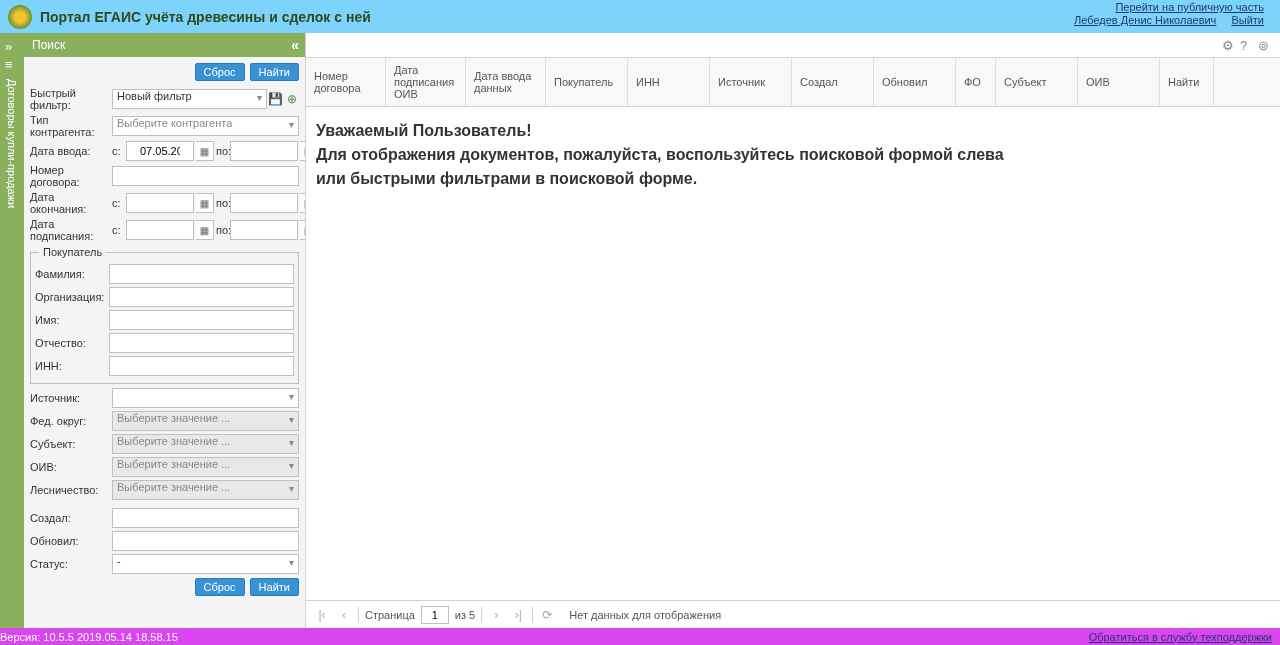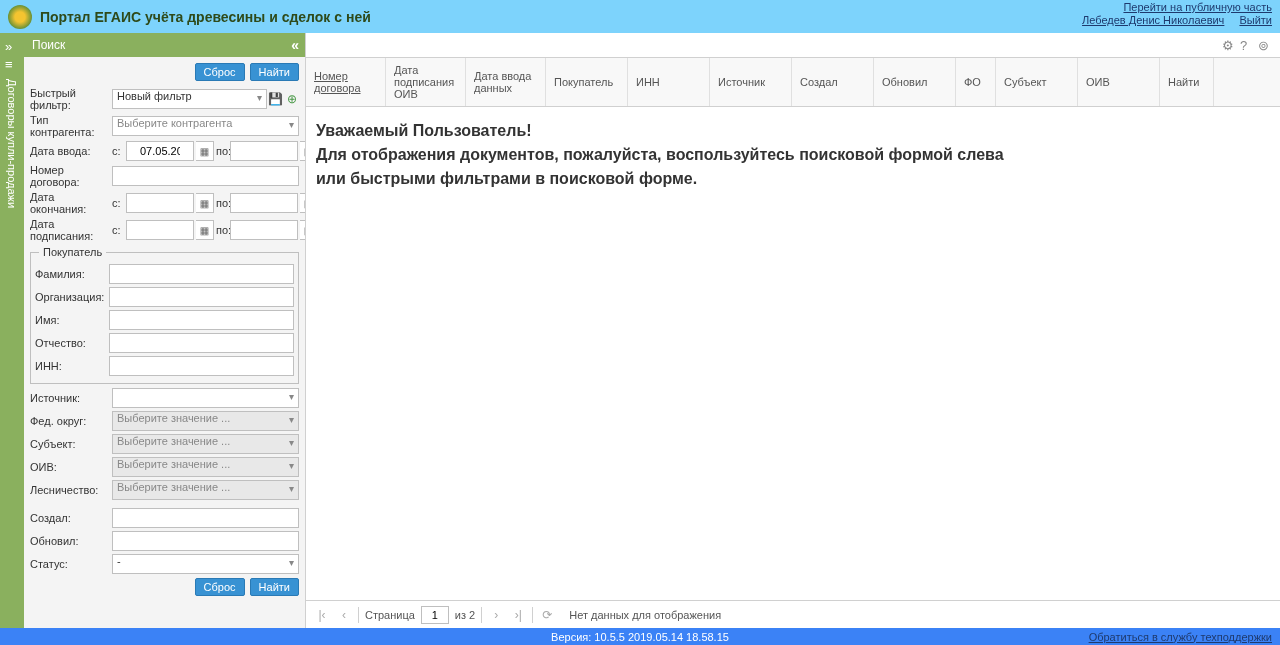--- a/index.html
+++ b/index.html
@@ -2,21 +2,21 @@
 <html><head>
 <meta charset="utf-8">
 <style>
 * { box-sizing: border-box; margin: 0; padding: 0; }
 body { font-family: Arial, sans-serif; font-size: 11px; color: #333; background: #fff; width: 1280px; height: 645px; overflow: hidden; }
 .header { background: #7dd3fc; height: 33px; display: flex; align-items: center; padding: 0 8px; position: relative; }
 .logo { width: 24px; height: 24px; background: radial-gradient(circle, #f4c430 30%, #6a9136 70%); border-radius: 50%; margin-right: 8px; }
 .header-title { font-size: 14px; font-weight: bold; color: #2e4a1a; }
 .header-right { position: absolute; right: 8px; top: 0; text-align: right; font-size: 11px; }
 .header-right a { color: #1e3a6e; text-decoration: underline; display: inline-block; margin-left: 12px; }
-.header-right .row { margin: 1px 0; text-align: right; }
+.header-right .row { margin: 1px 8px; text-align: right; }
 .main { display: flex; height: 595px; }
 .vtab { width: 24px; background: #8ab05e; display: flex; flex-direction: column; align-items: center; padding-top: 6px; }
 .vtab-icon { width: 14px; height: 14px; color: #fff; font-size: 13px; margin-bottom: 4px; }
 .vtab-text { writing-mode: vertical-rl; color: #fff; font-size: 11px; padding: 4px 0; }
 .sidebar { width: 282px; background: #f4f4f4; border-right: 1px solid #d0d0d0; display: flex; flex-direction: column; }
 .sidebar-head { background: #8ab05e; color: #fff; height: 24px; display: flex; align-items: center; padding: 0 8px; font-size: 12px; position: relative; }
 .sidebar-collapse { position: absolute; right: 6px; color: #fff; font-size: 14px; font-weight: bold; }
 .sidebar-body { padding: 6px 6px 6px 6px; flex: 1; overflow: auto; }
 .btn-row { text-align: right; margin-bottom: 6px; }
 .btn { background: #3892d3; color: #fff; border: 1px solid #2a7ab5; padding: 2px 8px; font-size: 11px; cursor: pointer; border-radius: 2px; margin-left: 2px; }
@@ -42,21 +42,21 @@
 .tool-icon { width: 14px; height: 14px; color: #888; font-size: 13px; }
 .table-head { display: flex; border-top: 1px solid #d0d0d0; border-bottom: 1px solid #d0d0d0; background: #f8f8f8; }
 .th { padding: 6px 8px; font-size: 11px; color: #555; border-right: 1px solid #e0e0e0; display: flex; align-items: center; }
 .content-body { flex: 1; padding: 12px 10px; }
 .msg { font-size: 16px; color: #333; line-height: 1.5; }
 .msg .bold { font-weight: bold; }
 .pager { height: 28px; border-top: 1px solid #d0d0d0; display: flex; align-items: center; padding: 0 8px; gap: 6px; font-size: 11px; color: #555; }
 .pager-btn { width: 16px; height: 16px; display: flex; align-items: center; justify-content: center; color: #aaa; font-size: 12px; }
 .pager-input { width: 28px; height: 18px; border: 1px solid #bfbfbf; text-align: center; font-size: 11px; }
 .pager-sep { width: 1px; height: 16px; background: #d0d0d0; }
-.footer { background: #3b82f6; height: 17px; display: flex; align-items: center; justify-content: center; color: #fff; font-size: 11px; position: relative; }
+.footer { background: #d946ef; height: 17px; display: flex; align-items: center; justify-content: flex-start; color: #fff; font-size: 11px; position: relative; }
 .footer-right { position: absolute; right: 8px; color: #1e3a6e; text-decoration: underline; }
 </style>
 </head>
 <body>
 
 <div class="header">
   <div class="logo"></div>
   <div class="header-title">Портал ЕГАИС учёта древесины и сделок с ней</div>
   <div class="header-right">
     <div class="row"><a href="#">Перейти на публичную часть</a></div>
@@ -204,21 +204,21 @@
     </div>
   </div>
 
   <div class="content">
     <div class="content-toolbar">
       <span class="tool-icon">⚙</span>
       <span class="tool-icon">?</span>
       <span class="tool-icon">⊚</span>
     </div>
     <div class="table-head" id="thead">
-        <div class="th" style="width: 80px; text-decoration: underline;">Номер договора</div>
+        <div class="th" style="width: 80px;">Номер договора</div>
         <div class="th" style="width: 80px;">Дата подписания ОИВ</div>
         <div class="th" style="width: 80px;">Дата ввода данных</div>
         <div class="th" style="width: 82px;">Покупатель</div>
         <div class="th" style="width: 82px;">ИНН</div>
         <div class="th" style="width: 82px;">Источник</div>
         <div class="th" style="width: 82px;">Создал</div>
         <div class="th" style="width: 82px;">Обновил</div>
         <div class="th" style="width: 40px;">ФО</div>
         <div class="th" style="width: 82px;">Субъект</div>
         <div class="th" style="width: 82px;">ОИВ</div>
@@ -230,21 +230,21 @@
         <div class="bold">Для отображения документов, пожалуйста, воспользуйтесь поисковой формой слева</div>
         <div class="bold">или быстрыми фильтрами в поисковой форме.</div>
       </div>
     </div>
     <div class="pager">
       <span class="pager-btn">|‹</span>
       <span class="pager-btn">‹</span>
       <span class="pager-sep"></span>
       <span>Страница</span>
       <input class="pager-input" value="1" style="">
-      <span>из 2</span>
+      <span>из 5</span>
       <span class="pager-sep"></span>
       <span class="pager-btn">›</span>
       <span class="pager-btn">›|</span>
       <span class="pager-sep"></span>
       <span class="pager-btn">⟳</span>
       <span style="margin-left:8px">Нет данных для отображения</span>
     </div>
   </div>
 </div>
 

